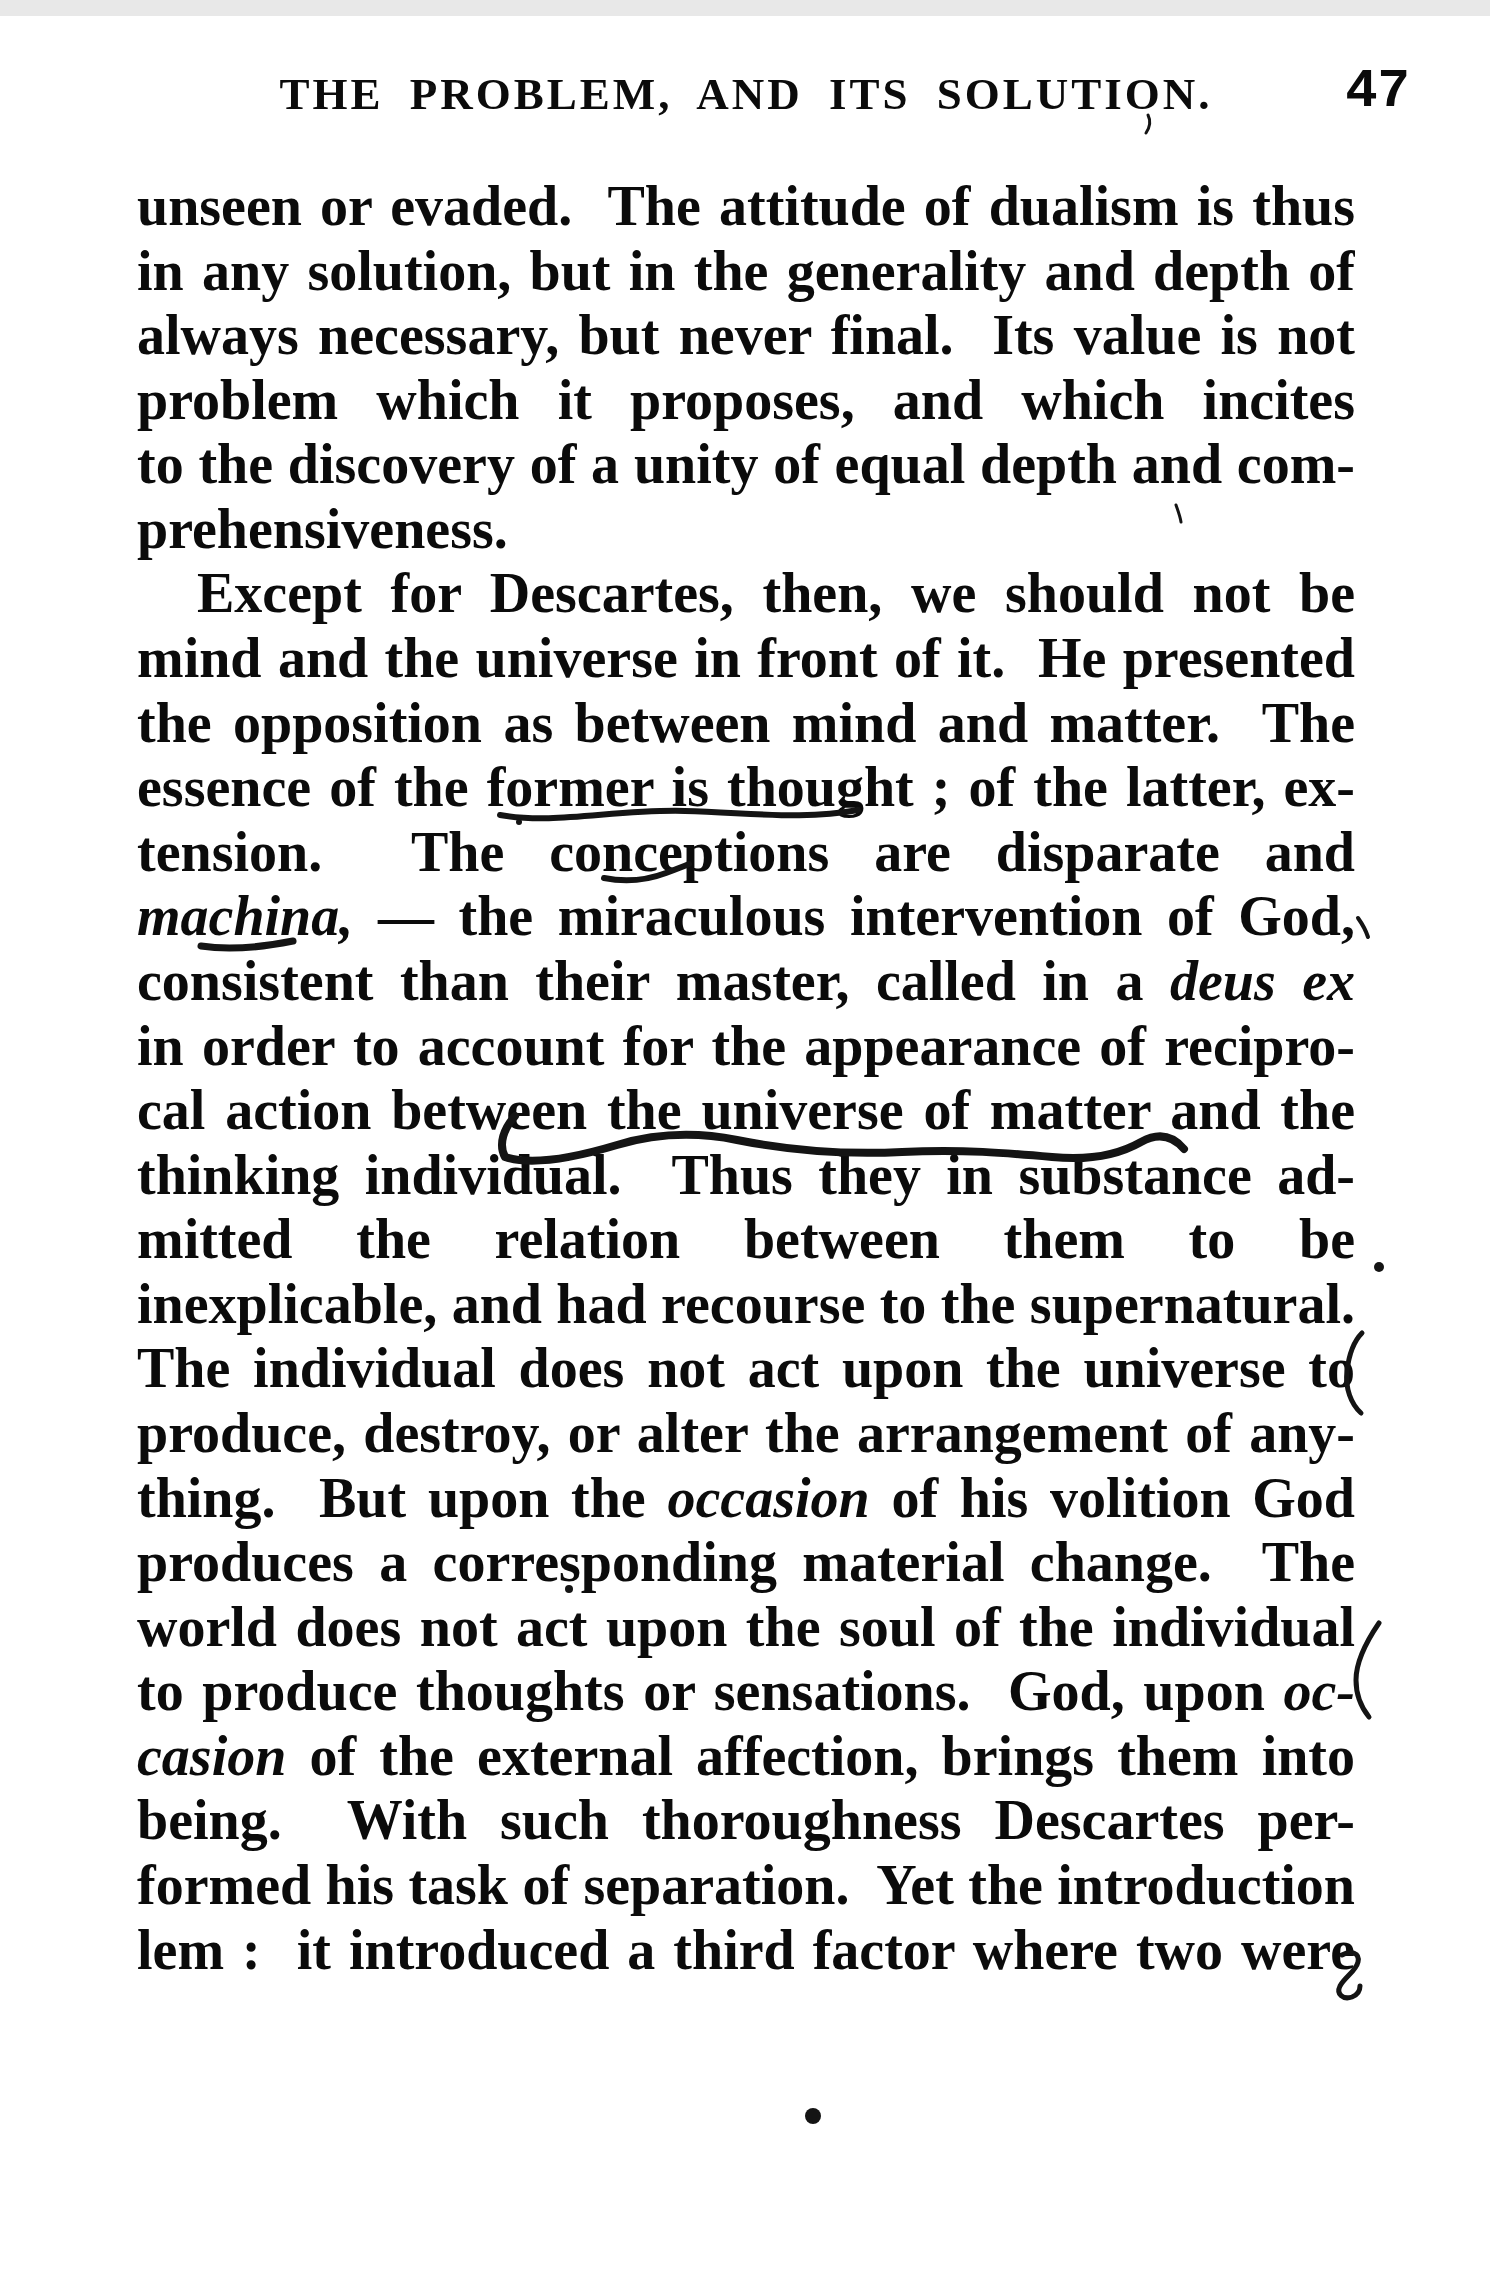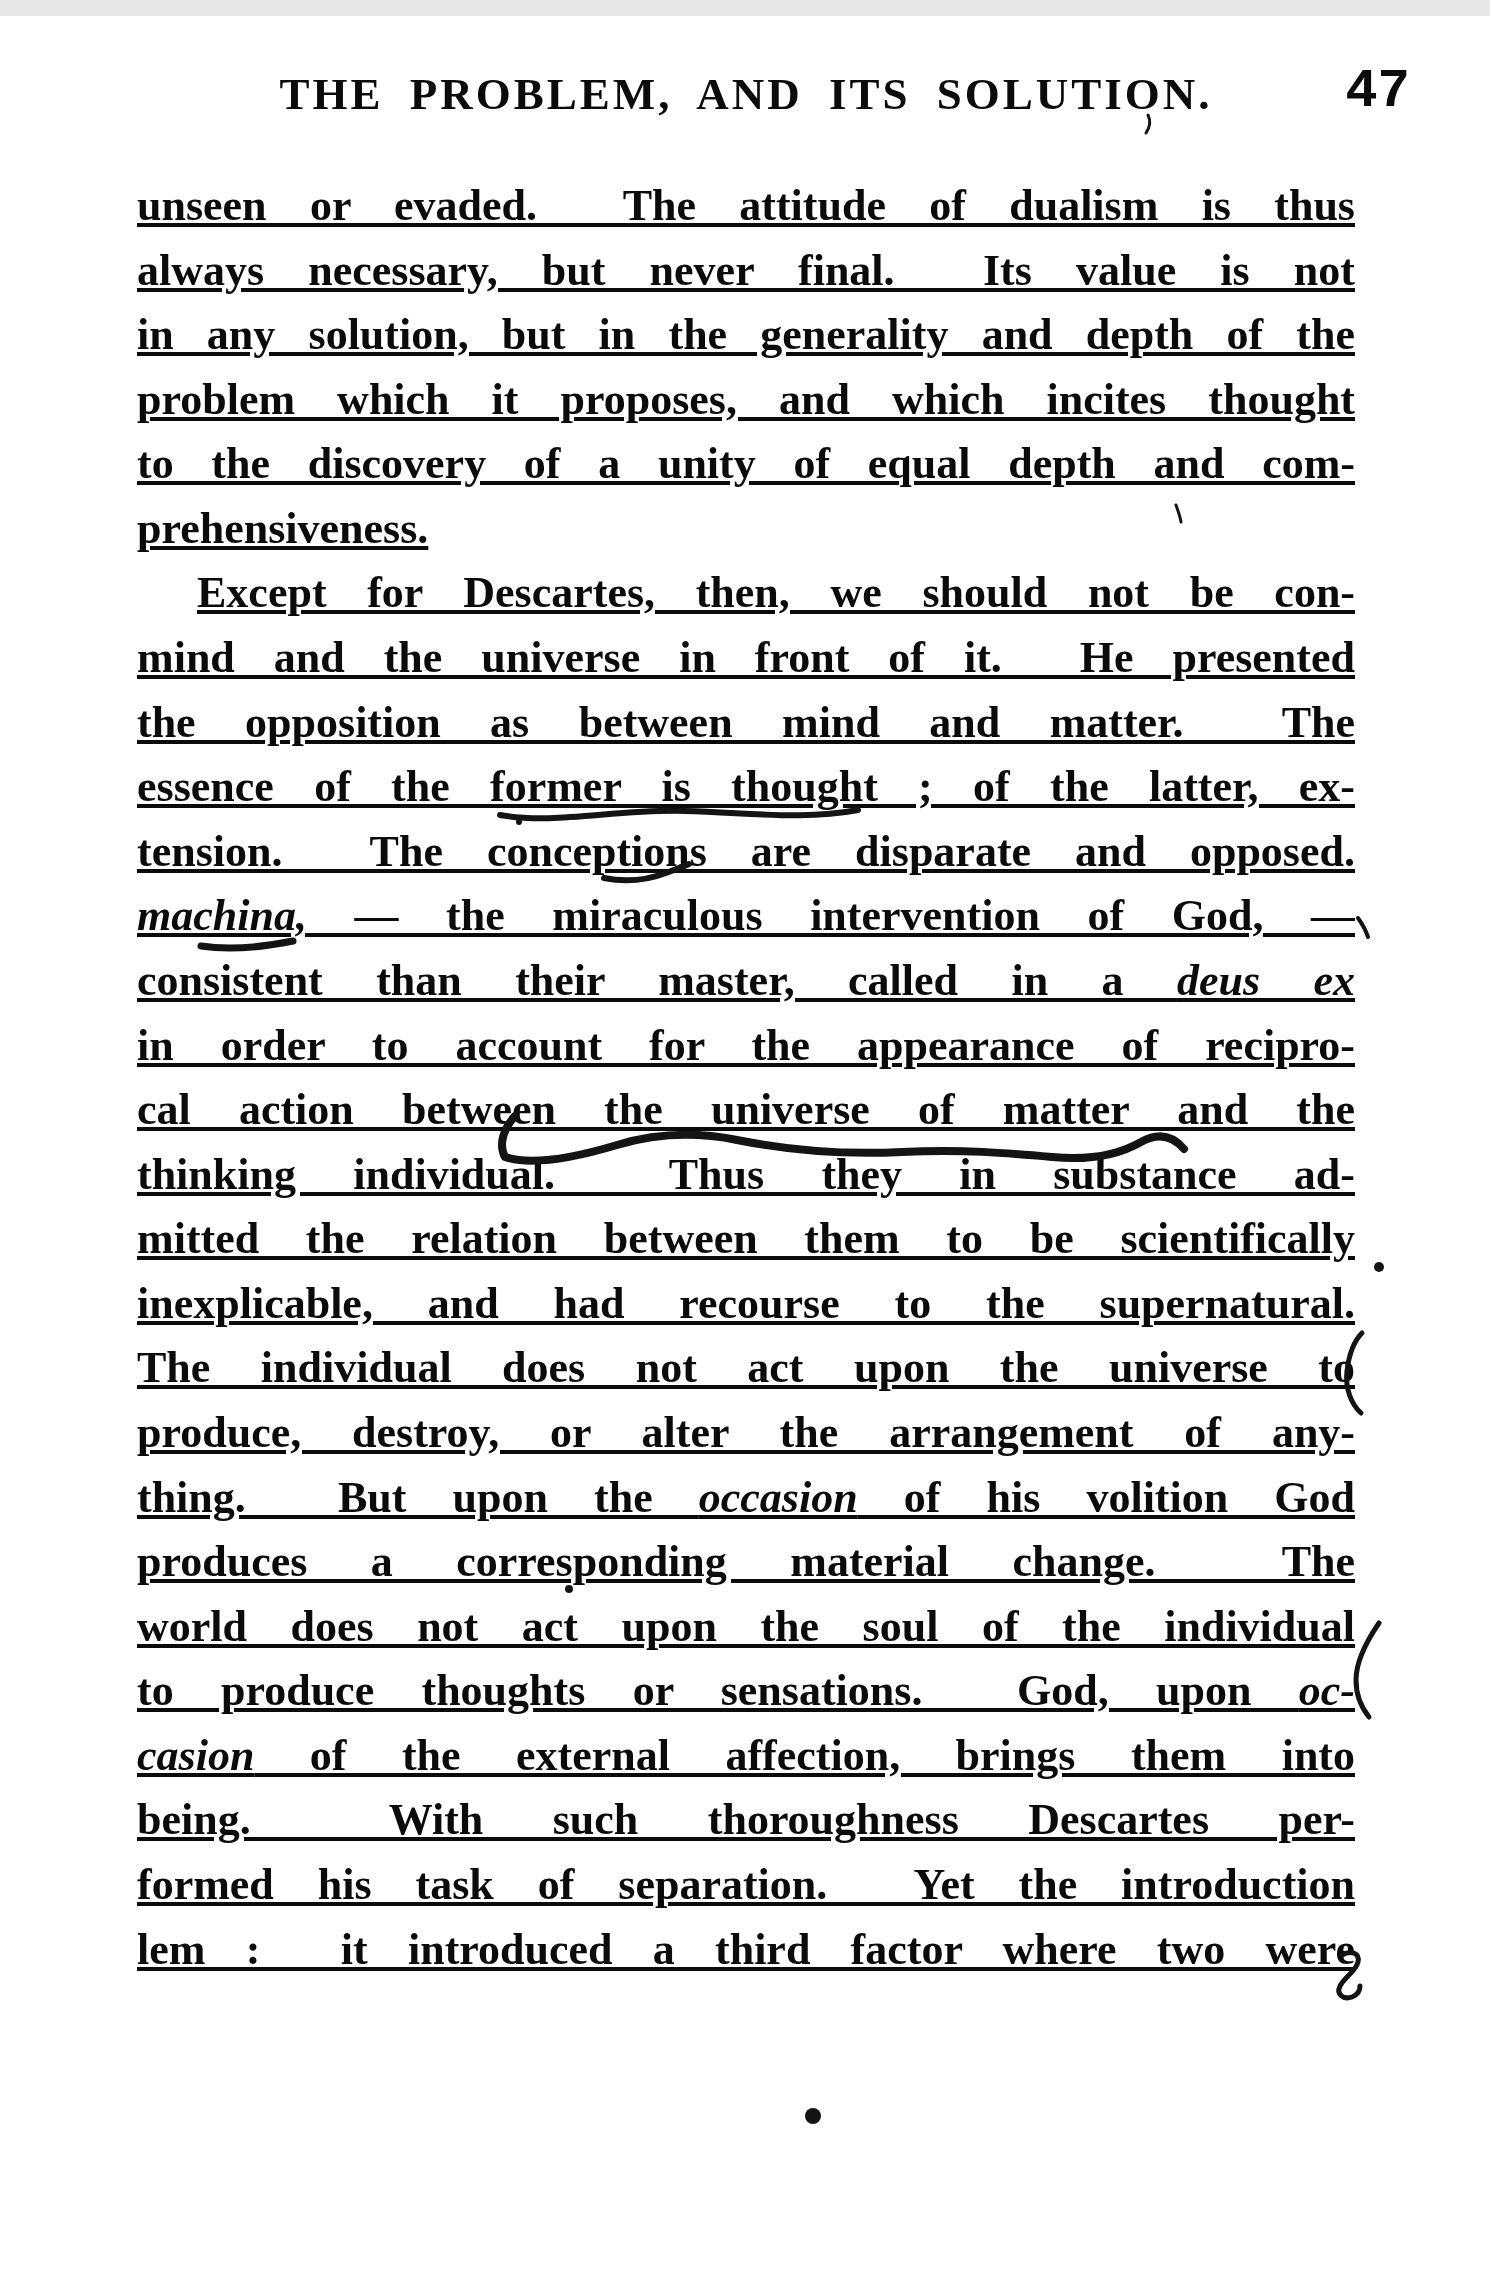--- a/index.html
+++ b/index.html
@@ -41,27 +41,26 @@
   }
   .textblock {
     position: absolute;
     left: 137px;
     top: 158px;
     width: 1218px;
   }
   .line {
     height: 64.58px;
     line-height: 64.58px;
-    font-size: 44px;
+    font-size: 56px;
     font-weight: bold;
     text-align: justify;
     text-align-last: justify;
     white-space: pre-wrap;
     overflow: hidden;
-    text-decoration: underline;
   }
   .line.indent { text-indent: 60px; }
   .line.para-end { text-align-last: left; }
   .line .it { font-style: italic; }
   .pencil-overlay {
     position: absolute;
     left: 0; top: 0;
     width: 1490px;
     height: 2284px;
     pointer-events: none;
@@ -71,22 +70,22 @@
 <body>
 
 <div class="page" style="background: rgb(255, 255, 255); color: rgb(11, 11, 11);">
 
   <div class="running-head">THE PROBLEM, AND ITS SOLUTION.</div>
 
   <div class="page-number">47</div>
 
   <div class="textblock" id="textblock">
       <div class="line"><span class="">unseen or evaded.  The attitude of dualism is thus</span></div>
+      <div class="line"><span class="">in any solution, but in the generality and depth of the</span></div>
       <div class="line"><span class="">always necessary, but never final.  Its value is not</span></div>
-      <div class="line"><span class="">in any solution, but in the generality and depth of the</span></div>
       <div class="line"><span class="">problem which it proposes, and which incites thought</span></div>
       <div class="line"><span class="">to the discovery of a unity of equal depth and com-</span></div>
       <div class="line para-end"><span class="">prehensiveness.</span></div>
       <div class="line indent"><span class="">Except for Descartes, then, we should not be con-</span></div>
       <div class="line"><span class="">mind and the universe in front of it.  He presented</span></div>
       <div class="line"><span class="">the opposition as between mind and matter.  The</span></div>
       <div class="line"><span class="">essence of the former is thought ; of the latter, ex-</span></div>
       <div class="line"><span class="">tension.  The conceptions are disparate and opposed.</span></div>
       <div class="line"><span class="it">machina,</span><span class=""> — the miraculous intervention of God, —</span></div>
       <div class="line"><span class="">consistent than their master, called in a </span><span class="it">deus ex</span></div>

